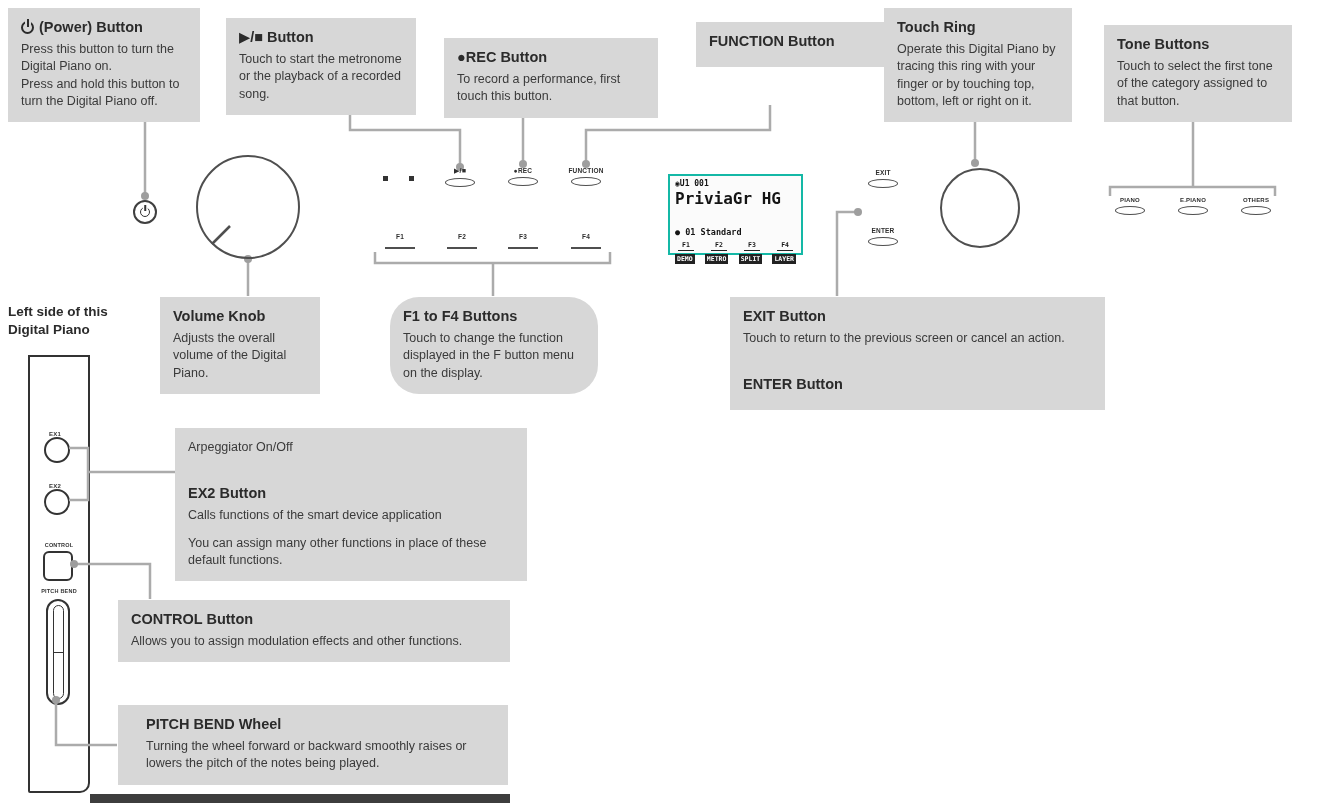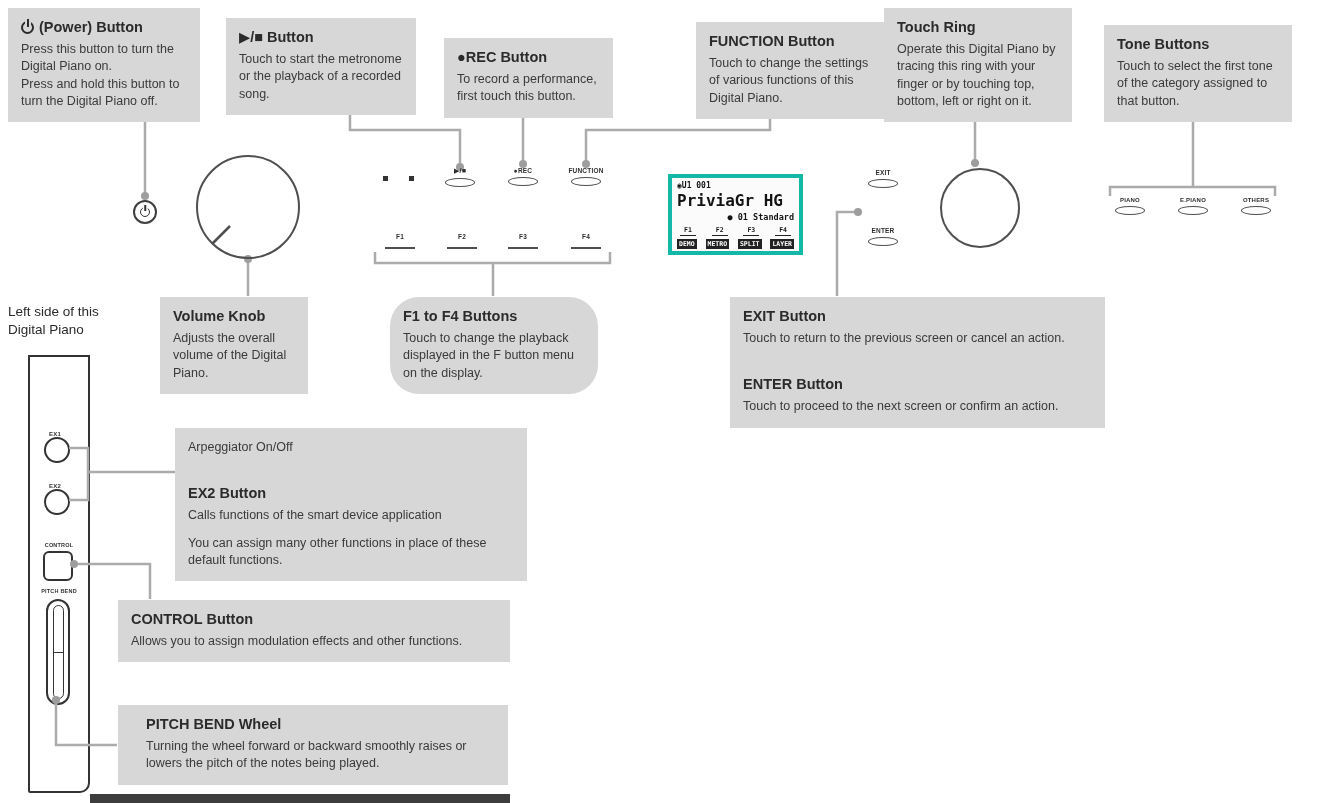--- a/index.html
+++ b/index.html
@@ -9,32 +9,32 @@
 
   
   .callout { position:absolute; background:#d7d7d7; padding:11px 13px 12px; --bg:#d7d7d7; }
   .co-title { font-weight:bold; font-size:14.5px; color:#2b2b2b; margin-bottom:6px; display:flex; align-items:center; gap:5px; }
   .co-title.mt { margin-top:29px; }
   .co-body { font-size:12.5px; line-height:1.38; color:#3a3a3a; }
   .co-body.mt { margin-top:10px; }
 
   #co-power     { left:8px;    top:8px;   width:192px; }
   #co-play      { left:226px;  top:18px;  width:190px; }
-  #co-rec       { left:444px;  top:38px;  width:169px; }
+  #co-rec       { left:444px;  top:38px;  width:214px; }
   #co-function  { left:664px;  top:22px;  width:188px;margin-left:32px; }
   #co-touchring { left:884px;  top:8px;   width:188px; }
   #co-tone      { left:1104px; top:25px;  width:188px; }
-  #co-volume    { left:160px;  top:297px; width:148px; }
+  #co-volume    { left:160px;  top:297px; width:160px; }
   #co-f         { left:390px;  top:297px; width:208px;border-radius:29px; }
   #co-exitenter { left:730px;  top:297px; width:375px; }
   #co-ex        { left:175px;  top:428px; width:352px; }
   #co-control   { left:118px;  top:600px; width:392px; }
   #co-pitch     { left:118px;  top:705px; width:390px;padding-left:28px; }
 
-  #side-label { position:absolute; left:8px; top:303px; width:120px; font-weight:normal; font-size:13.5px; color:#2b2b2b; line-height:1.3; }
+  #side-label { position:absolute; left:8px; top:303px; width:120px; font-weight:bold; font-size:13.5px; color:#2b2b2b; line-height:1.3; }
 
   
   .pwr-ico { display:inline-block; width:13px; height:13px; border:2px solid #2b2b2b; border-radius:50%; position:relative; flex:0 0 auto; }
   .pwr-ico::after { content:""; position:absolute; left:50%; top:-4px; transform:translateX(-50%);
     width:2px; height:8px; background:#2b2b2b; box-shadow:-2px 0 0 var(--bg), 2px 0 0 var(--bg); }
 
   
   #sidepanel { position:absolute; left:28px; top:355px; width:62px; height:438px; background:#fff; border:2px solid #333; border-radius:0 0 10px 2px; }
   .sp-label { position:absolute; font-size:6px; font-weight:bold; color:#333; letter-spacing:.2px; }
   .circle-btn { position:absolute; width:26px; height:26px; border:2.5px solid #333; border-radius:50%; }
@@ -61,25 +61,25 @@
   .oval { width:30px; height:9px; border:1.5px solid #4f4f4f; border-radius:50%; margin-top:3px; background:#fff; }
   .fbar { width:30px; height:2px; background:#4f4f4f; margin-top:7px; }
 
   #btn-play { left:438px; top:167px; }  #btn-rec { left:501px; top:167px; }  #btn-function { left:564px; top:167px; }
   #btn-f1 { left:378px; top:233px; } #btn-f2 { left:440px; top:233px; } #btn-f3 { left:501px; top:233px; } #btn-f4 { left:564px; top:233px; }
   #btn-exit { left:861px; top:169px; } #btn-enter { left:861px; top:227px; }
   .tone-btn { width:52px; }
   #btn-piano { left:1104px; top:197px; } #btn-epiano { left:1167px; top:197px; } #btn-others { left:1230px; top:197px; }
 
   
-  #lcd { position:absolute; left:668px; top:174px; width:135px; height:81px; border:4px solid #14b8a6; background:#fbfbfb;
+  #lcd { position:absolute; left:668px; top:174px; width:135px; height:81px; border:2px solid #14b8a6; background:#fbfbfb;
          padding:3px 5px; font-family:"DejaVu Sans Mono",monospace; color:#141414; }
   .lcd-bank { font-size:8px; font-weight:bold; }
   .lcd-tone { font-size:16px; font-weight:bold; margin-top:1px; white-space:nowrap; }
-  .lcd-preset { font-size:8.5px; font-weight:bold; margin-top:2px;text-align:right; }
+  .lcd-preset { font-size:8.5px; font-weight:bold; margin-top:19px; }
   .lcd-frow { display:flex; justify-content:space-between; margin-top:4px; padding:0 3px; }
   .lcd-fkey { font-size:6.5px; font-weight:bold; border-bottom:1.5px solid #222; padding:0 4px 1px; }
   .lcd-menu { display:flex; justify-content:space-between; margin-top:3px; }
   .lcd-mitem { font-size:6.5px; font-weight:bold; background:#222; color:#fff; padding:1px 2px; }
 
   .connectors { position:absolute; left:0; top:0; pointer-events:none; }
 </style>
 </head>
 <body>
 
@@ -146,48 +146,46 @@
     <div class="co-body">Press and hold this button to turn the Digital Piano off.</div>
   </div>
 
   <div class="callout" id="co-rec">
     <div class="co-title">●REC Button</div>
     <div class="co-body">To record a performance, first touch this button.</div>
   </div>
 
   <div class="callout" id="co-function">
     <div class="co-title">FUNCTION Button</div>
-    <div class="co-body">Touch to change the settings of various functions of this Digital Piano.</div>
   </div>
 
   <div class="callout" id="co-touchring">
     <div class="co-title">Touch Ring</div>
     <div class="co-body">Operate this Digital Piano by tracing this ring with your finger or by touching top, bottom, left or right on it.</div>
   </div>
 
   <div class="callout" id="co-tone">
     <div class="co-title">Tone Buttons</div>
     <div class="co-body">Touch to select the first tone of the category assigned to that button.</div>
   </div>
 
   <div class="callout" id="co-volume">
     <div class="co-title">Volume Knob</div>
     <div class="co-body">Adjusts the overall volume of the Digital Piano.</div>
   </div>
 
   <div class="callout" id="co-f">
     <div class="co-title">F1 to F4 Buttons</div>
-    <div class="co-body">Touch to change the playback displayed in the F button menu on the display.</div>
+    <div class="co-body">Touch to change the function displayed in the F button menu on the display.</div>
   </div>
 
   <div class="callout" id="co-exitenter">
     <div class="co-title">EXIT Button</div>
     <div class="co-body">Touch to return to the previous screen or cancel an action.</div>
     <div class="co-title mt">ENTER Button</div>
-    <div class="co-body">Touch to proceed to the next screen or confirm an action.</div>
   </div>
 
   <div class="callout" id="co-ex">
     <div class="co-body">Arpeggiator On/Off</div>
     <div class="co-title mt">EX2 Button</div>
     <div class="co-body">Calls functions of the smart device application</div>
     <div class="co-body mt">You can assign many other functions in place of these default functions.</div>
   </div>
 
   <div class="callout" id="co-control">

